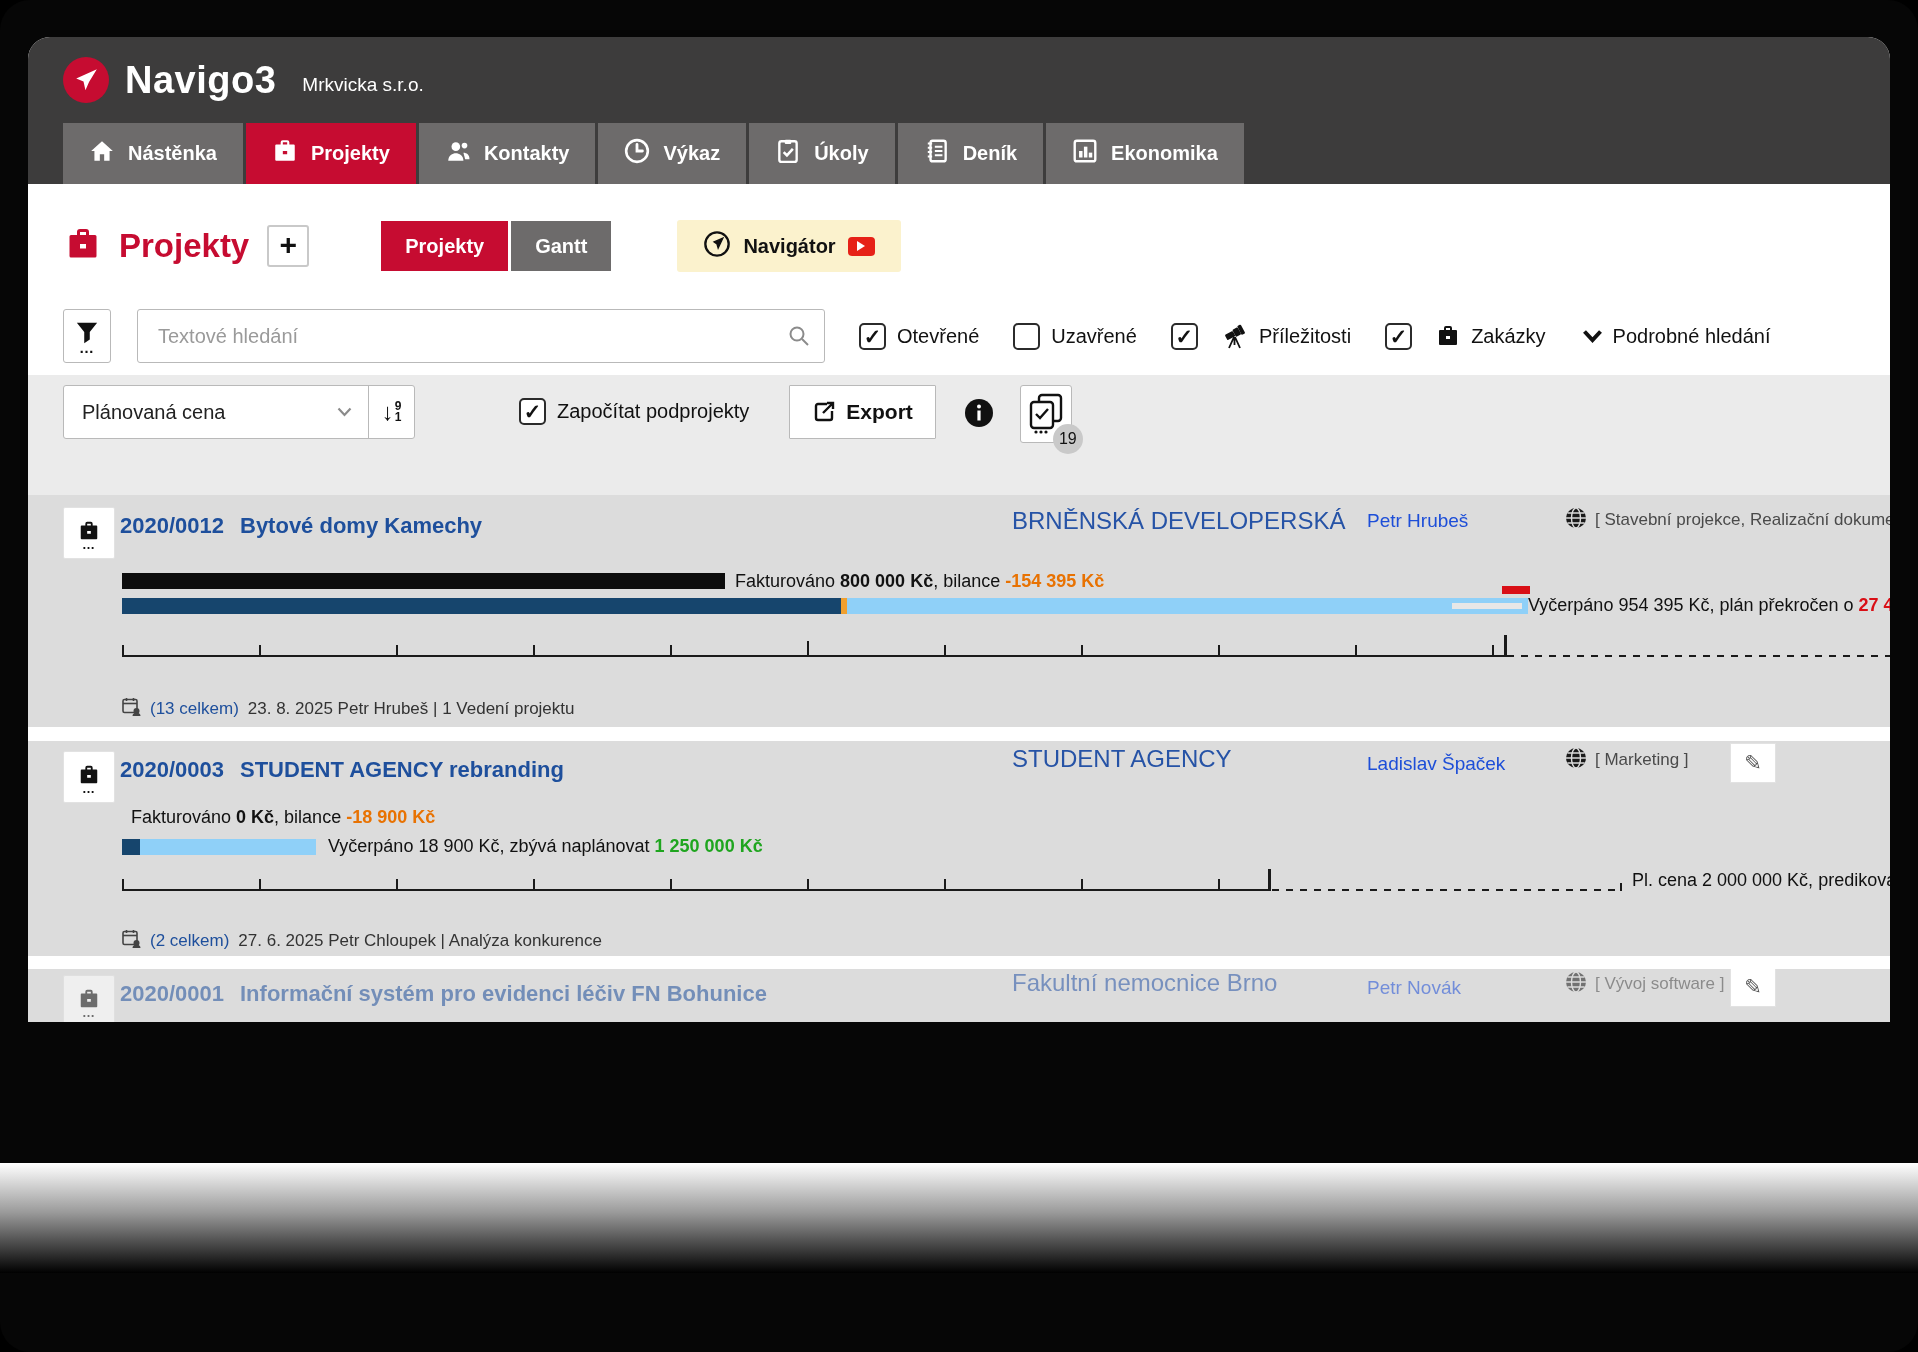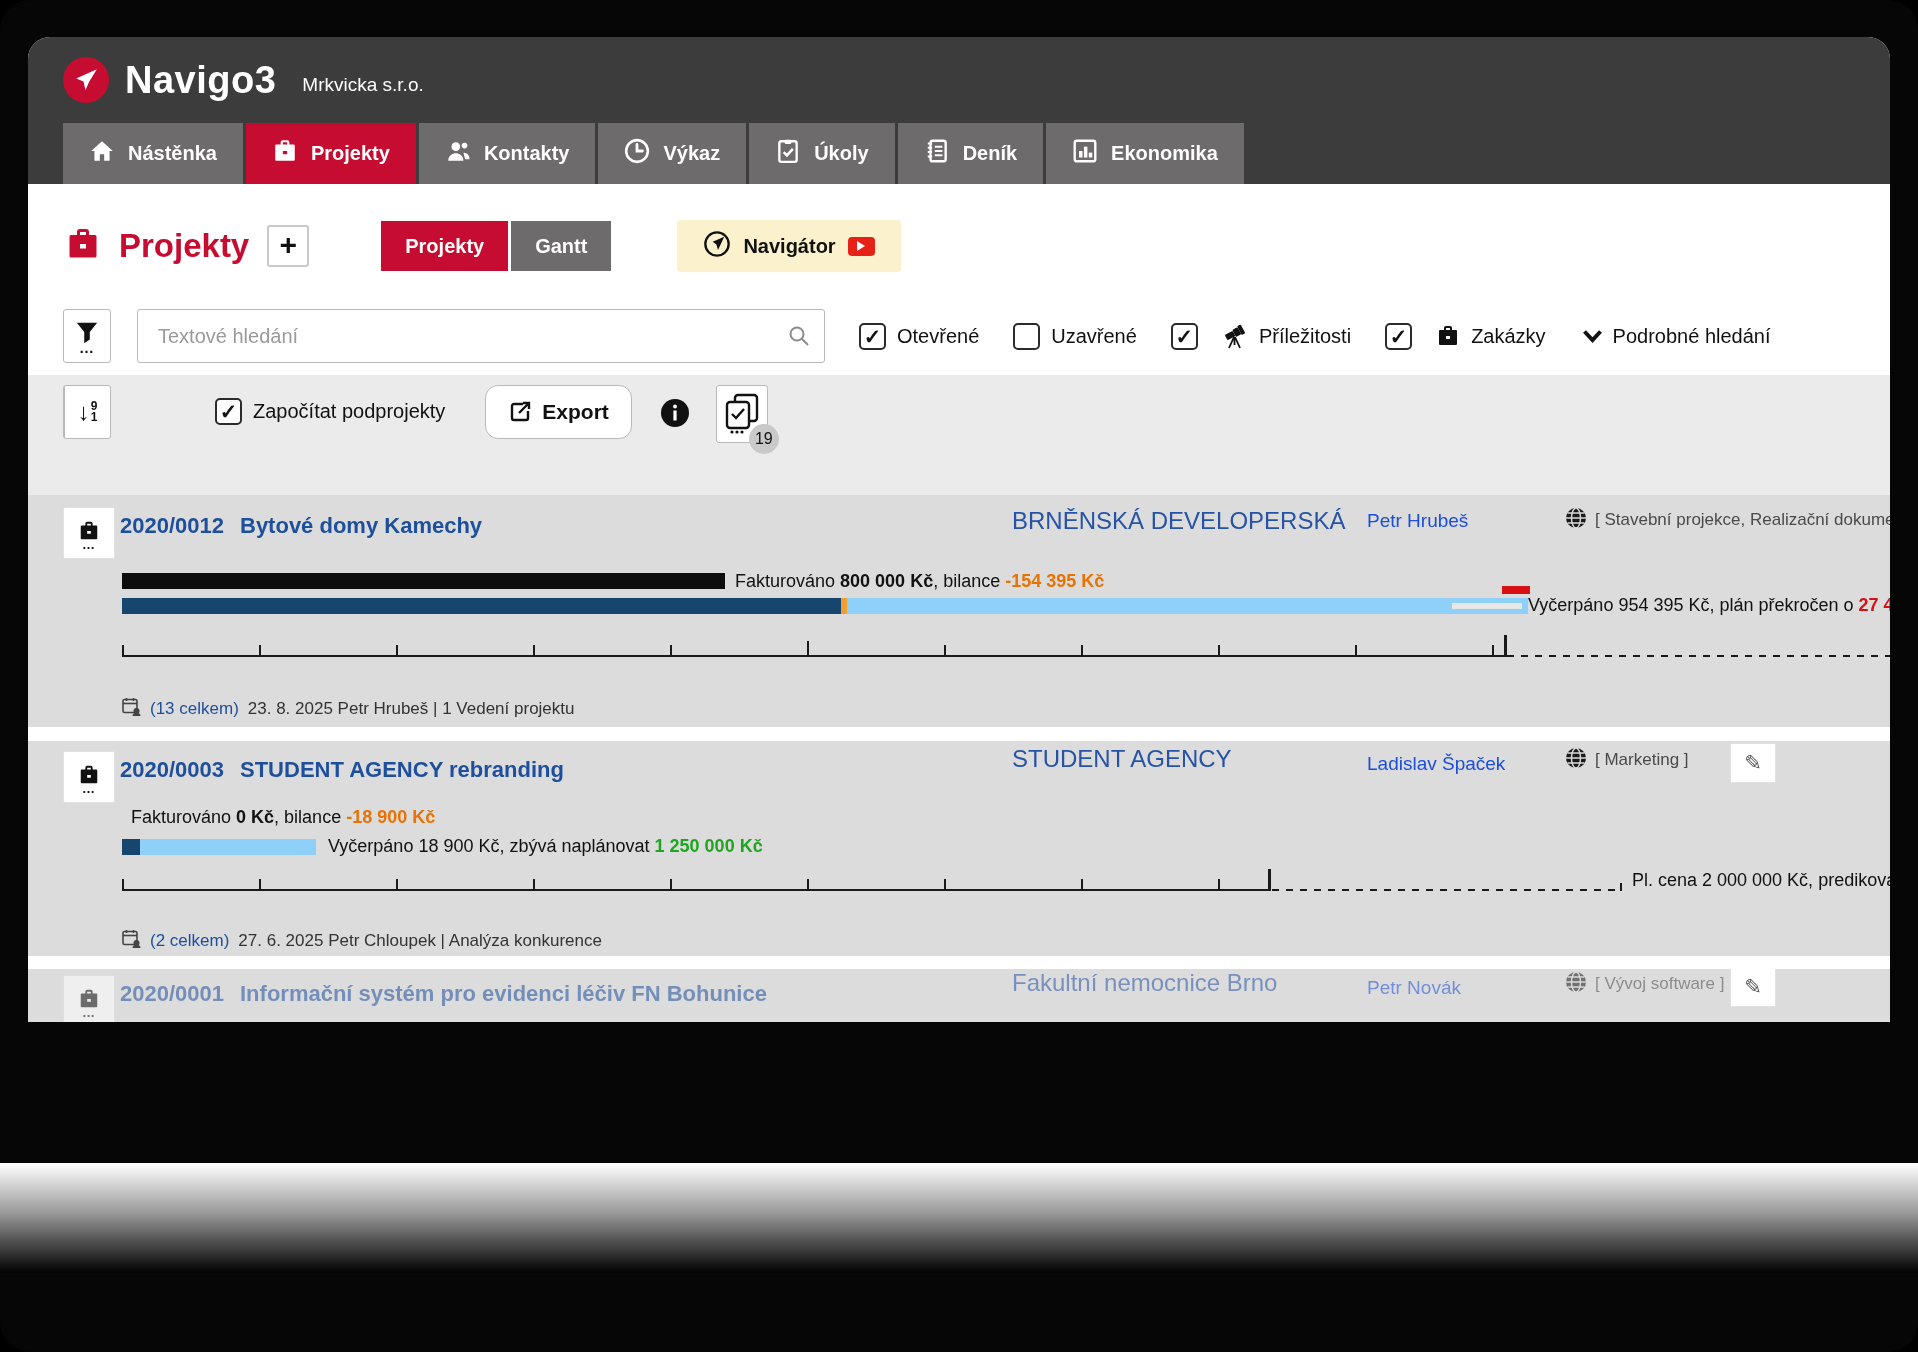--- a/index.html
+++ b/index.html
@@ -59,21 +59,21 @@
 
   
   .gray-band { margin-top:12px; background:#ebebeb; height:120px; padding:10px 0 0 35px; display:flex; align-items:flex-start; }
   .select-group { display:flex; background:#fff; border:1px solid #b9b9b9; border-radius:3px; height:54px; }
   .fake-select { width:304px; display:flex; align-items:center; justify-content:space-between; padding:0 16px 0 18px;
                  font-size:20px; color:#222; cursor:pointer; }
   .sort-btn { width:46px; border-left:1px solid #b9b9b9; display:flex; align-items:center; justify-content:center; cursor:pointer; }
   .sort-btn .arr { font-size:24px; font-weight:bold; color:#111; }
   .sort-btn .nums { display:flex; flex-direction:column; font-size:12px; font-weight:bold; color:#111; line-height:11px; margin-left:1px; }
   .sub-cb { display:flex; align-items:center; margin-left:104px; margin-top:13px; }
-  .export-btn { display:flex; align-items:center; gap:10px; background:#fff; border:1px solid #b9b9b9; border-radius:13px;
+  .export-btn { display:flex; align-items:center; gap:10px; background:#fff; border:1px solid #b9b9b9; border-radius:1px;
                 height:54px; padding:0 22px; margin-left:40px; font-size:21px; font-weight:bold; color:#111; cursor:pointer; }
   .info-icn { margin-left:28px; margin-top:13px; cursor:pointer; }
   .stack-btn { position:relative; width:52px; height:58px; background:#fff; border:1px solid #b9b9b9; border-radius:3px;
                margin-left:26px; display:flex; align-items:center; justify-content:center; cursor:pointer; }
   .stack-badge { position:absolute; right:-12px; bottom:-12px; width:30px; height:30px; border-radius:50%;
                  background:#c9c9c9; color:#111; font-size:16px; display:flex; align-items:center; justify-content:center; }
 
   
   .red-header { position:relative; background:#c60c31; height:54px; border-bottom:3px solid #fff; }
   .red-header div { position:absolute; top:15px; color:#fff; font-size:20px; font-weight:bold; }
@@ -269,20 +269,26 @@
         <div class="adv">
           <svg width="21" height="15" viewBox="0 0 21 15">
               <path d="M2.5 2.5 L10.5 11 L18.5 2.5" fill="none" stroke="#111" stroke-width="4"></path>
             </svg>
           <span>Podrobné hledání</span>
         </div>
       </div>
 
       <div class="gray-band">
         <div class="select-group">
+          <div class="fake-select">
+            <span>Plánovaná cena</span>
+            <svg width="15" height="10" viewBox="0 0 15 10">
+                <path d="M1.5 1.5 L7.5 8 L13.5 1.5" fill="none" stroke="#8b8b8b" stroke-width="2.2"></path>
+              </svg>
+          </div>
           <div class="sort-btn">
             <span class="arr">↓</span>
             <span class="nums">
                 <span>9</span>
                 <span>1</span>
               </span>
           </div>
         </div>
         <div class="sub-cb">
           <div class="cb">

